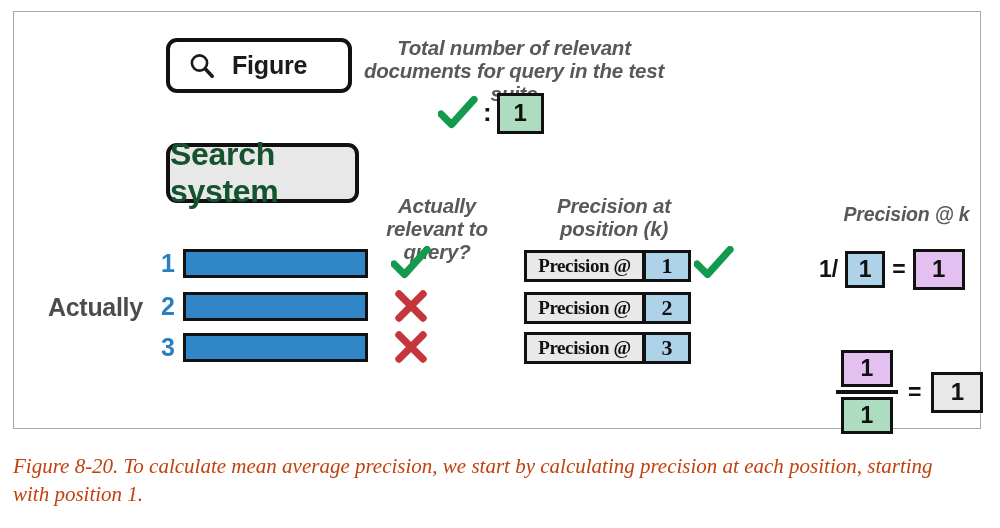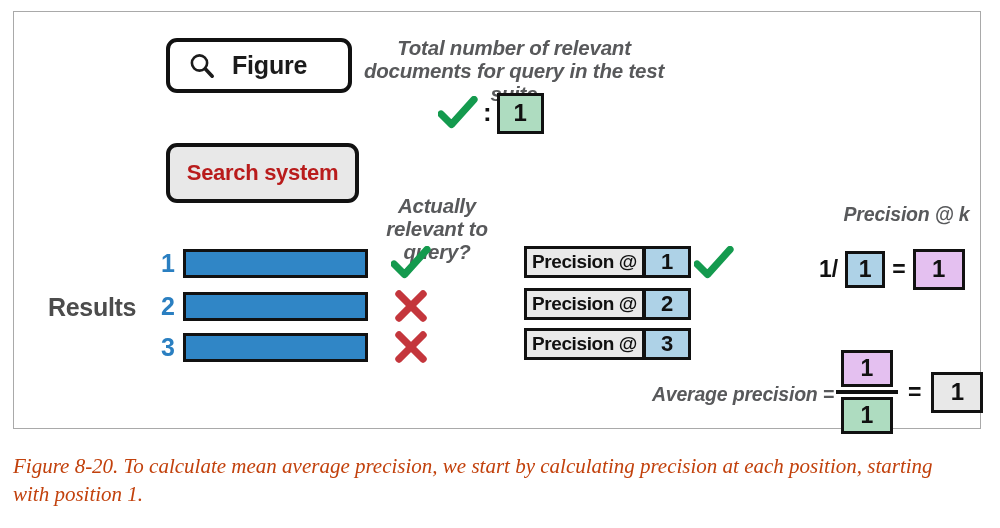--- a/index.html
+++ b/index.html
@@ -59,23 +59,23 @@
     height: 60px;
     border: 4px solid #111111;
     border-radius: 11px;
     background: #e8e8e8;
     box-sizing: border-box;
     display: flex;
     align-items: center;
     justify-content: center;
   }
   #search-system-label {
-    font-size: 22px;
-    font-weight: 700;
-    color: #b91c1c;
+    font-size: 32px;
+    font-weight: 700;
+    color: #14532d;
     letter-spacing: -0.3px;
   }
 
   
   .annotation {
     font-style: italic;
     font-weight: 600;
     color: #58595b;
     line-height: 1.12;
     text-align: center;
@@ -189,21 +189,22 @@
     justify-content: center;
   }
   #mark-1 { left: 374px; top: 234px; }
   #mark-2 { left: 374px; top: 277px; }
   #mark-3 { left: 374px; top: 318px; }
 
   
   .precision-row {
     display: flex;
     align-items: center;
-    height: 24px;
+    height: 32px;
+    font-family: Liberation Serif, serif;
   }
   #precision-row-1 { left: 510px; top: 238px; }
   #precision-row-2 { left: 510px; top: 280px; }
   #precision-row-3 { left: 510px; top: 320px; }
   .precision-label-box {
     width: 120px;
     height: 32px;
     background: #e9e9e9;
     border: 3.5px solid #111111;
     border-right-width: 2px;
@@ -324,24 +325,25 @@
       <svg width="40" height="34" viewBox="0 0 40 34" aria-hidden="true">
         <path d="M3 18 L13.5 28.5 L36 3.5" fill="none" stroke="#149a4e" stroke-width="7.2" stroke-linecap="round" stroke-linejoin="round"></path>
       </svg>
     </span>
     <span id="total-relevant-colon">:</span>
     <span class="vbox vbox-green" id="total-relevant-count">1</span>
   </div>
 
   <div class="abs annotation" id="ann-actually-relevant">Actually relevant to query?</div>
 
+  <div class="abs annotation" id="ann-precision-at-position">Precision at position (k)</div>
 
   <div class="abs annotation" id="ann-precision-at-k">Precision @ k</div>
 
-  <div class="abs" id="results-label">Results</div>
+  <div class="abs" id="results-label">Actually</div>
 
   <div class="abs result-row" id="result-row-1">
     <span class="result-index">1</span>
     <span class="result-bar"></span>
   </div>
   <div class="abs result-row" id="result-row-2">
     <span class="result-index">2</span>
     <span class="result-bar"></span>
   </div>
   <div class="abs result-row" id="result-row-3">
@@ -394,21 +396,20 @@
     </span>
   </div>
 
   <div class="abs" id="precision-equation">
     <span id="precision-eq-lead">1/</span>
     <span class="vbox vbox-blue" id="precision-eq-denom">1</span>
     <span id="precision-eq-equals">=</span>
     <span class="vbox vbox-purple" id="precision-eq-result">1</span>
   </div>
 
-  <div class="abs annotation" id="ann-average-precision">Average precision =</div>
 
   <div class="abs" id="avg-precision-equation">
     <span id="avg-fraction">
       <span class="vbox vbox-purple" id="avg-numerator">1</span>
       <span id="avg-fraction-bar"></span>
       <span class="vbox vbox-green" id="avg-denominator">1</span>
     </span>
     <span id="avg-equals">=</span>
     <span class="vbox vbox-gray" id="avg-result">1</span>
   </div>

